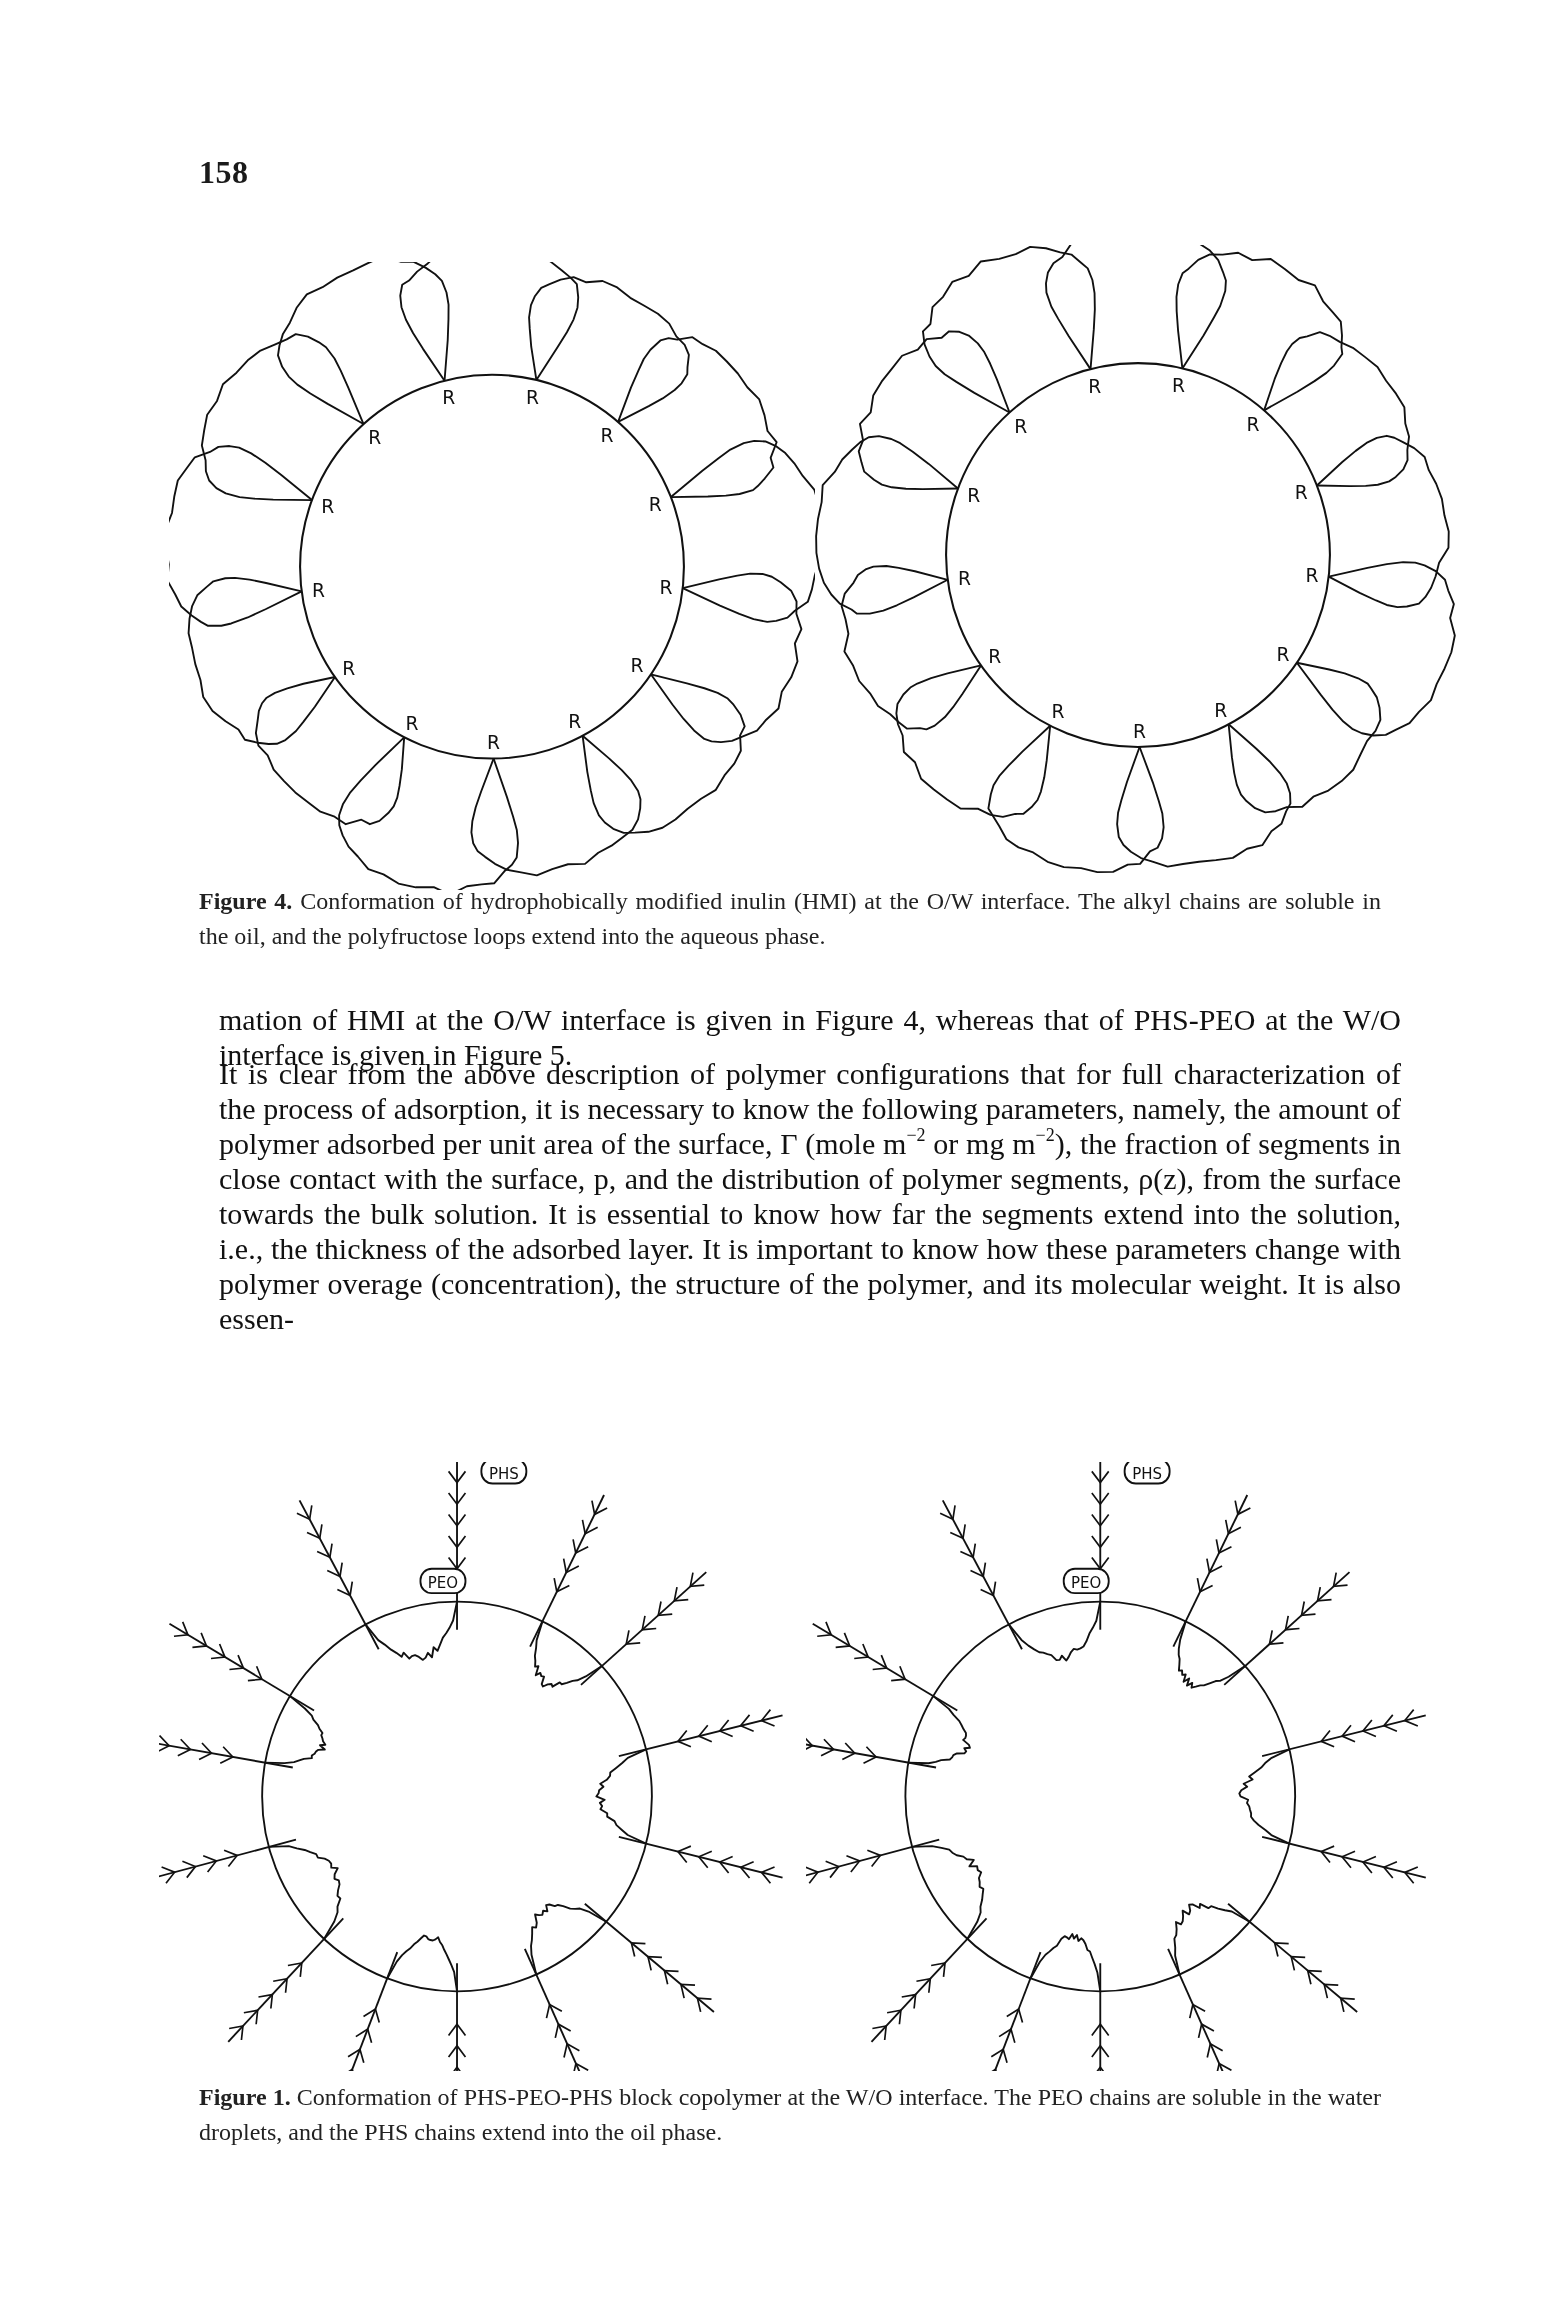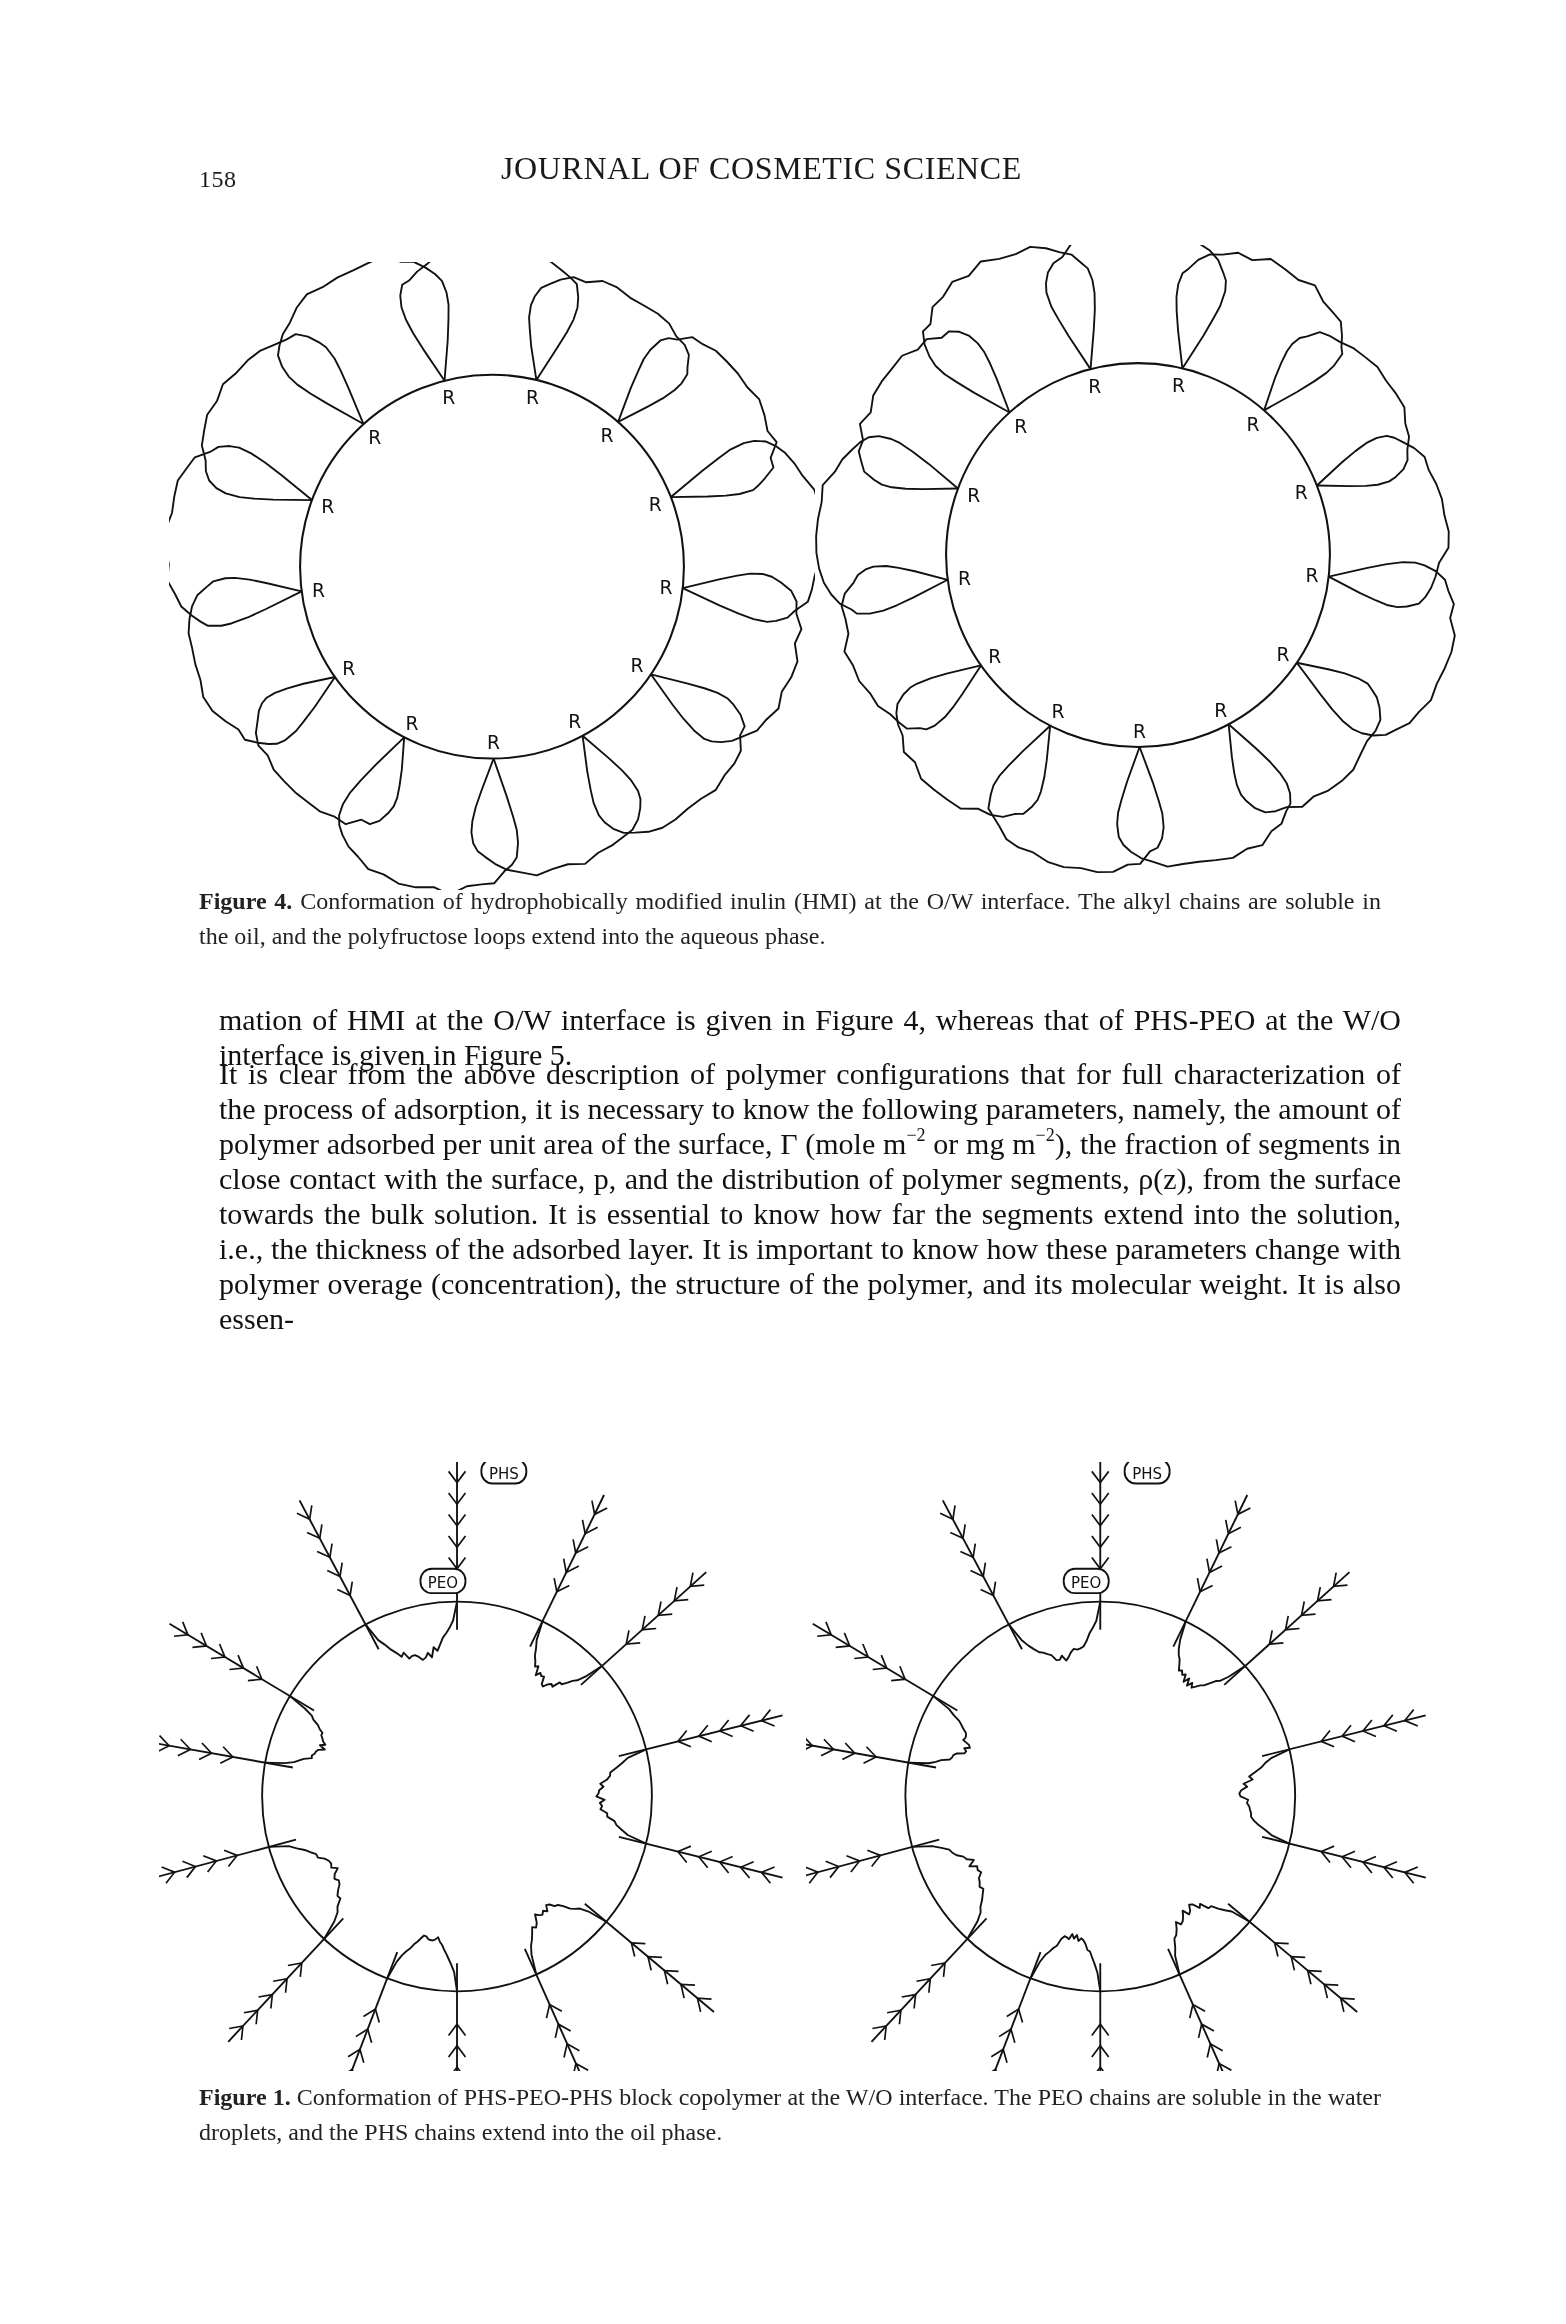--- a/index.html
+++ b/index.html
@@ -1,19 +1,19 @@
 <!DOCTYPE html>
 <html style="font-size:15px"><head>
 <meta charset="utf-8">
 <style>
   html, body { margin: 0; padding: 0; background: #ffffff; }
   body { width: 1567px; height: 2324px; position: relative; overflow: hidden;
          font-family: "Liberation Serif", "DejaVu Serif", serif; color: #1a1a1a; }
   .header { position: absolute; top: 150px; left: 199px; width: 1171px; height: 47px; }
-  .page-num { position: absolute; left: 0; top: 16px; font-size: 24px; letter-spacing: 0.5px; }
+  .page-num { position: absolute; left: 0; top: 4px; font-size: 32px; letter-spacing: 0.5px; font-weight: bold; }
   .journal { position: absolute; left: 302px; top: 0; font-size: 32px; letter-spacing: 0.6px; }
 
   .fig { position: absolute; }
   .fig svg { display: block; }
   #fig4-left  { left: 169px; top: 262px; width: 646px; height: 628px; }
   #fig4-right { left: 815px; top: 245px; width: 646px; height: 637px; }
   #fig5-left  { left: 159px; top: 1462px; width: 656px; height: 609px; }
   #fig5-right { left: 806px; top: 1462px; width: 656px; height: 609px; }
 
   .caption { position: absolute; left: 199px; width: 1182px; font-size: 24px; line-height: 35px;
@@ -28,21 +28,20 @@
   #para1 { top: 1002px; }
   #para2 { top: 1056px; }
   .last-line { text-align-last: left; }
   sup { font-size: 60%; line-height: 0; vertical-align: 0.7em; }
 </style>
 </head>
 <body>
 
 <div class="header">
   <span class="page-num">158</span>
-  <span class="journal">JOURNAL OF COSMETIC SCIENCE</span>
 </div>
 
 <div class="fig" id="fig4-left">
   <svg class="hmi" width="646" height="628" viewBox="0 0 690 670">
       <circle cx="345" cy="325" r="205" fill="none" stroke="#111" stroke-width="2.2"></circle>
       <path d="M294.3 126.4 L271.3 92.4 L260.8 75.7 L253.1 61.3 L248.3 47.9 L247.0 35.6 L249.1 23.9 L256.4 19.4 L265.0 9.9 L276.4 1.1 L289.6 -11.0 L306.5 -11.8 L323.8 -16.9 L342.1 -18.4 L360.6 -20.5 L378.0 -12.6 L394.4 -9.5 L408.2 -0.3 L419.7 8.7 L428.9 16.3 L435.6 23.3 L437.1 37.3 L436.3 48.4 L432.1 61.1 L425.0 74.6 L414.8 91.0 L392.4 125.6" fill="none" stroke="#111" stroke-width="2" stroke-linejoin="round"></path>
       <path d="M392.4 125.6 L386.9 90.1 L385.3 70.8 L384.6 58.8 L386.6 45.6 L390.6 36.5 L397.6 27.2 L406.5 23.2 L418.3 18.4 L432.2 15.8 L445.7 21.3 L463.1 19.9 L478.7 26.8 L492.7 37.9 L507.7 46.4 L522.2 54.9 L534.3 65.4 L541.9 79.1 L550.8 88.1 L555.3 98.7 L553.8 111.8 L553.6 119.5 L547.5 129.2 L540.1 136.3 L527.3 145.3 L512.4 153.5 L479.7 170.4" fill="none" stroke="#111" stroke-width="2" stroke-linejoin="round"></path>
       <path d="M479.7 170.4 L493.4 133.8 L501.6 115.0 L507.1 103.2 L514.2 93.4 L524.9 83.4 L533.7 81.0 L542.8 82.6 L559.1 79.9 L570.0 87.4 L584.1 94.4 L595.8 105.9 L607.6 118.7 L617.7 133.4 L630.5 146.4 L636.1 163.4 L639.3 180.1 L649.0 192.1 L642.6 208.8 L645.6 219.1 L636.3 230.9 L628.9 238.9 L623.8 243.3 L609.4 247.4 L594.8 249.1 L575.6 250.1 L536.1 250.7" fill="none" stroke="#111" stroke-width="2" stroke-linejoin="round"></path>
       <path d="M536.1 250.7 L569.7 222.6 L587.3 208.9 L599.6 200.0 L613.9 193.0 L625.1 190.7 L637.1 191.3 L647.7 195.9 L658.3 203.7 L667.9 214.6 L676.9 228.1 L689.2 242.7 L694.5 260.4 L697.6 279.2 L696.0 298.4 L695.8 316.7 L689.9 333.9 L686.7 349.3 L682.3 362.6 L668.5 372.1 L660.6 379.5 L648.5 383.0 L639.0 384.0 L624.4 381.1 L609.2 375.4 L588.5 366.6 L548.7 348.0" fill="none" stroke="#111" stroke-width="2" stroke-linejoin="round"></path>
       <path d="M548.7 348.0 L587.6 338.6 L607.0 334.6 L620.8 332.4 L633.9 332.8 L643.9 335.8 L653.3 341.7 L664.5 350.7 L670.3 362.2 L670.1 375.4 L675.5 391.7 L668.5 407.1 L671.3 426.2 L664.6 443.2 L654.5 458.7 L651.0 476.5 L637.9 488.5 L628.0 500.2 L613.0 506.2 L601.3 511.1 L589.6 512.5 L579.5 511.6 L571.8 509.0 L560.8 500.0 L549.7 487.7 L537.7 472.2 L514.7 440.0" fill="none" stroke="#111" stroke-width="2" stroke-linejoin="round"></path>

